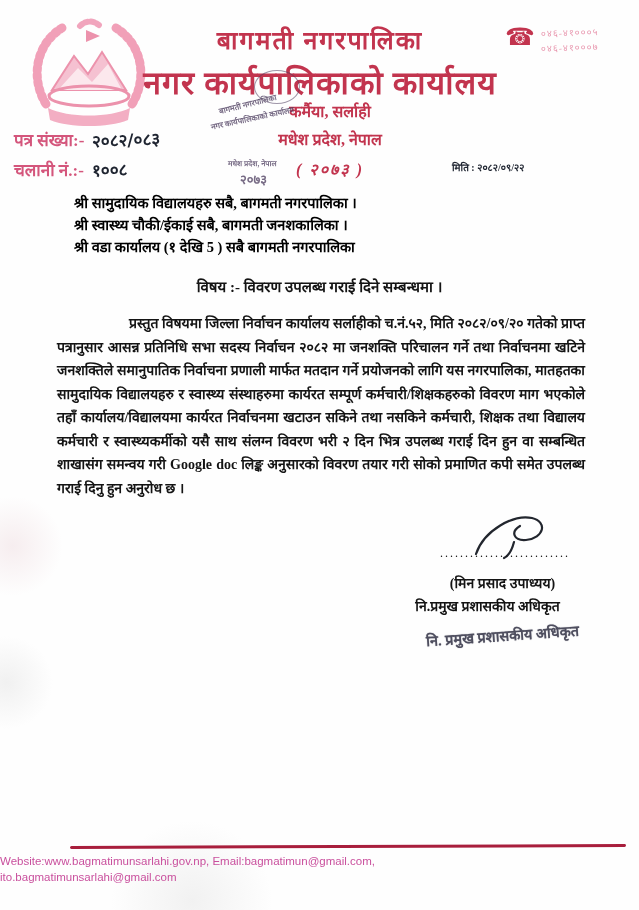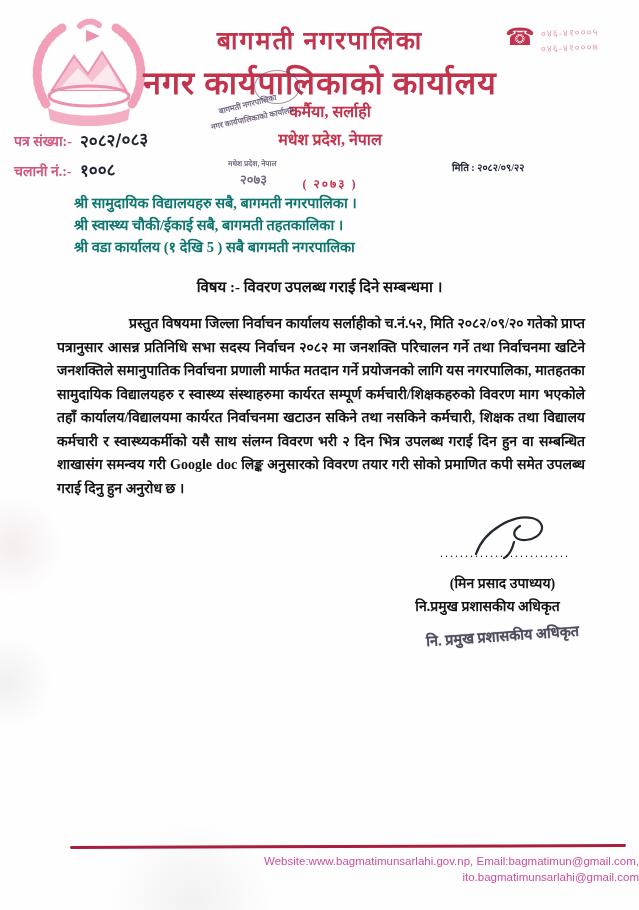--- a/index.html
+++ b/index.html
@@ -32,38 +32,38 @@
   .emblem{position:absolute;left:28px;top:16px;width:122px;height:118px;}
   .title-block{position:absolute;left:140px;top:22px;width:360px;text-align:center;}
   .title-main{font-size:25px;font-weight:bold;color:var(--header-red);letter-spacing:2px;}
   .title-office{font-size:32px;font-weight:bold;color:var(--header-red);margin-top:4px;letter-spacing:1px;}
   .phone-block{position:absolute;left:505px;top:26px;width:130px;}
   .phone-icon{font-size:24px;color:var(--header-red);float:left;margin-right:6px;line-height:22px;}
   .phone-num{font-size:9.5px;color:var(--pink-soft);letter-spacing:1px;line-height:15px;white-space:nowrap;transform:rotate(-2deg);}
   .addr-block{position:absolute;left:200px;top:100px;width:260px;text-align:center;color:var(--header-red);font-weight:bold;}
   .addr-line1{font-size:16px;}
   .addr-line2{font-size:16px;margin-top:6px;}
-  .addr-year{font-size:12px;margin-top:25px;letter-spacing:2px;}
+  .addr-year{font-size:16px;margin-top:8px;letter-spacing:2px;font-style:italic;}
 
   
   .stamp-overlay{position:absolute;left:210px;top:66px;width:190px;height:120px;pointer-events:none;}
   .stamp-circle{position:absolute;left:44px;top:4px;width:46px;height:34px;border:1.5px solid var(--stamp-ink);border-radius:50%;opacity:.7;}
   .stamp-t1{position:absolute;left:8px;top:32px;font-size:8px;color:var(--stamp-ink);transform:rotate(-14deg);white-space:nowrap;font-weight:bold;}
   .stamp-t2{position:absolute;left:0px;top:46px;font-size:8px;color:var(--stamp-ink);transform:rotate(-12deg);white-space:nowrap;font-weight:bold;}
   .stamp-t3{position:absolute;left:18px;top:92px;font-size:7.5px;color:var(--stamp-ink);white-space:nowrap;font-weight:bold;}
   .stamp-t4{position:absolute;left:30px;top:104px;font-size:13px;color:var(--stamp-ink);white-space:nowrap;font-weight:bold;}
 
   .ref-block{position:absolute;left:14px;top:128px;}
   .ref-row{margin-bottom:7px;white-space:nowrap;}
-  .ref-label{font-size:14px;color:var(--pink-label);font-weight:bold;}
+  .ref-label{font-size:17px;color:var(--pink-label);font-weight:bold;}
   .hand{font-family:"DejaVu Sans","Liberation Sans",sans-serif;font-size:17px;color:var(--ink);font-weight:bold;display:inline-block;transform:rotate(-2deg);margin-left:4px;}
   .date-line{position:absolute;left:452px;top:160px;font-size:10px;color:var(--ink);font-weight:bold;white-space:nowrap;}
 
   
-  .recipients{position:absolute;left:74px;top:192px;color:#0f766e;font-weight:bold;font-size:14.5px;line-height:22px;}
+  .recipients{position:absolute;left:74px;top:192px;color:#000000;font-weight:bold;font-size:14.5px;line-height:22px;}
 
   
   .subject{position:absolute;left:0;top:276px;width:100%;text-align:center;font-size:15px;font-weight:bold;color:#141414;}
 
   
   .body-text{
     position:absolute;left:57px;top:312px;width:528px;
     font-size:14px;line-height:23.5px;color:#141414;font-weight:bold;
     text-align:justify;text-indent:72px;
   }
@@ -71,21 +71,21 @@
   
   .sig-block{position:absolute;left:380px;top:512px;width:245px;text-align:center;}
   .sig-svg{display:block;margin:0 auto;margin-left:90px;}
   .sig-dots{font-size:12px;color:#141414;letter-spacing:2px;margin-top:-14px;margin-left:60px;text-align:left;}
   .sig-name{font-size:14px;font-weight:bold;color:#141414;margin-top:12px;}
   .sig-designation{font-size:14px;font-weight:bold;color:#141414;margin-top:4px;margin-right:30px;}
   .sig-stamp{font-size:14.5px;font-weight:bold;color:#3c3c4e;margin-top:10px;transform:rotate(-4deg);opacity:.9;text-shadow:0 0 1px rgba(60,60,80,.5);}
 
   
   .footer-rule{position:absolute;left:70px;top:845px;width:556px;height:3px;background:var(--rule-red);border-radius:2px;transform:rotate(-.2deg);}
-  .footer-text{position:absolute;left:0;top:853px;width:100%;text-align:right;color:var(--footer-magenta);font-size:11.5px;line-height:16px;font-family:"Liberation Sans","DejaVu Sans",sans-serif;}
+  .footer-text{position:absolute;left:0;top:853px;width:100%;text-align:left;color:var(--footer-magenta);font-size:11.5px;line-height:16px;font-family:"Liberation Sans","DejaVu Sans",sans-serif;}
 </style>
 </head>
 <body>
 
 <div class="page">
 
   <svg class="emblem" viewBox="0 0 122 118" xmlns="http://www.w3.org/2000/svg">
     <g fill="none" stroke="#ee8fac" stroke-linecap="round">
       <path d="M18 88 C 2 62, 8 28, 34 12" stroke-width="9" stroke-dasharray="3 4" opacity=".85"></path>
       <path d="M104 88 C 120 62, 114 28, 88 12" stroke-width="9" stroke-dasharray="3 4" opacity=".85"></path>
@@ -133,21 +133,21 @@
     <div class="ref-row">
       <span class="ref-label">चलानी नं.:-</span>
       <span class="hand">१००८</span>
     </div>
   </div>
 
   <div class="date-line">मिति : २०८२/०९/२२</div>
 
   <div class="recipients">
     <div>श्री सामुदायिक विद्यालयहरु सबै, बागमती नगरपालिका ।</div>
-    <div>श्री स्वास्थ्य चौकी/ईकाई  सबै, बागमती तहतकालिका ।</div>
+    <div>श्री स्वास्थ्य चौकी/ईकाई  सबै, बागमती जनशकालिका ।</div>
     <div>श्री वडा कार्यालय (१ देखि 5 ) सबै बागमती नगरपालिका</div>
   </div>
 
   <div class="subject">विषय :- विवरण उपलब्ध गराई दिने सम्बन्धमा ।</div>
 
   <p class="body-text">प्रस्तुत विषयमा जिल्ला निर्वाचन कार्यालय सर्लाहीको च.नं.५२, मिति २०८२/०९/२० गतेको प्राप्त पत्रानुसार आसन्न प्रतिनिधि सभा सदस्य निर्वाचन २०८२ मा जनशक्ति परिचालन गर्ने तथा निर्वाचनमा खटिने जनशक्तिले समानुपातिक निर्वाचना प्रणाली मार्फत मतदान गर्ने  प्रयोजनको लागि यस नगरपालिका, मातहतका सामुदायिक विद्यालयहरु र स्वास्थ्य संस्थाहरुमा कार्यरत सम्पूर्ण कर्मचारी/शिक्षकहरुको विवरण माग भएकोले तहाँ कार्यालय/विद्यालयमा कार्यरत निर्वाचनमा खटाउन सकिने तथा नसकिने कर्मचारी, शिक्षक तथा विद्यालय कर्मचारी र स्वास्थ्यकर्मीको यसै साथ संलग्न विवरण भरी २ दिन भित्र उपलब्ध गराई दिन हुन वा सम्बन्धित शाखासंग समन्वय गरी Google doc लिङ्क अनुसारको विवरण तयार गरी सोको प्रमाणित  कपी समेत उपलब्ध गराई दिनु हुन अनुरोध छ ।</p>
 
   <div class="sig-block">
     <svg class="sig-svg" width="110" height="48" viewBox="0 0 110 48" xmlns="http://www.w3.org/2000/svg">
       <path d="M6 42 C 14 18, 44 2, 62 6 C 78 10, 74 26, 56 28 C 44 29, 40 20, 50 14 M44 30 C 42 38, 38 44, 34 46" fill="none" stroke="#22262e" stroke-width="2.2" stroke-linecap="round"></path>

